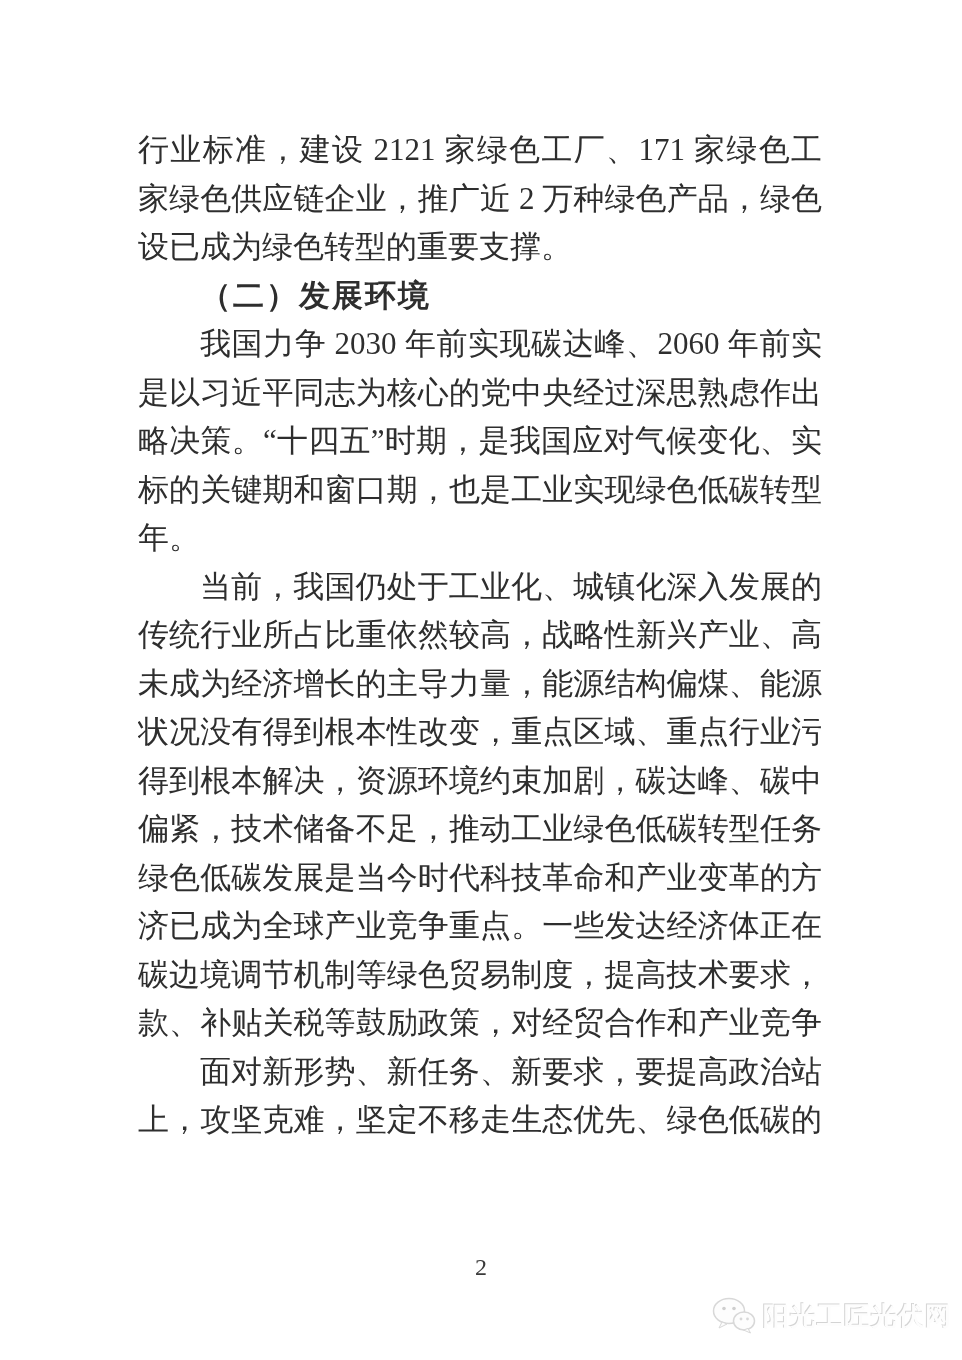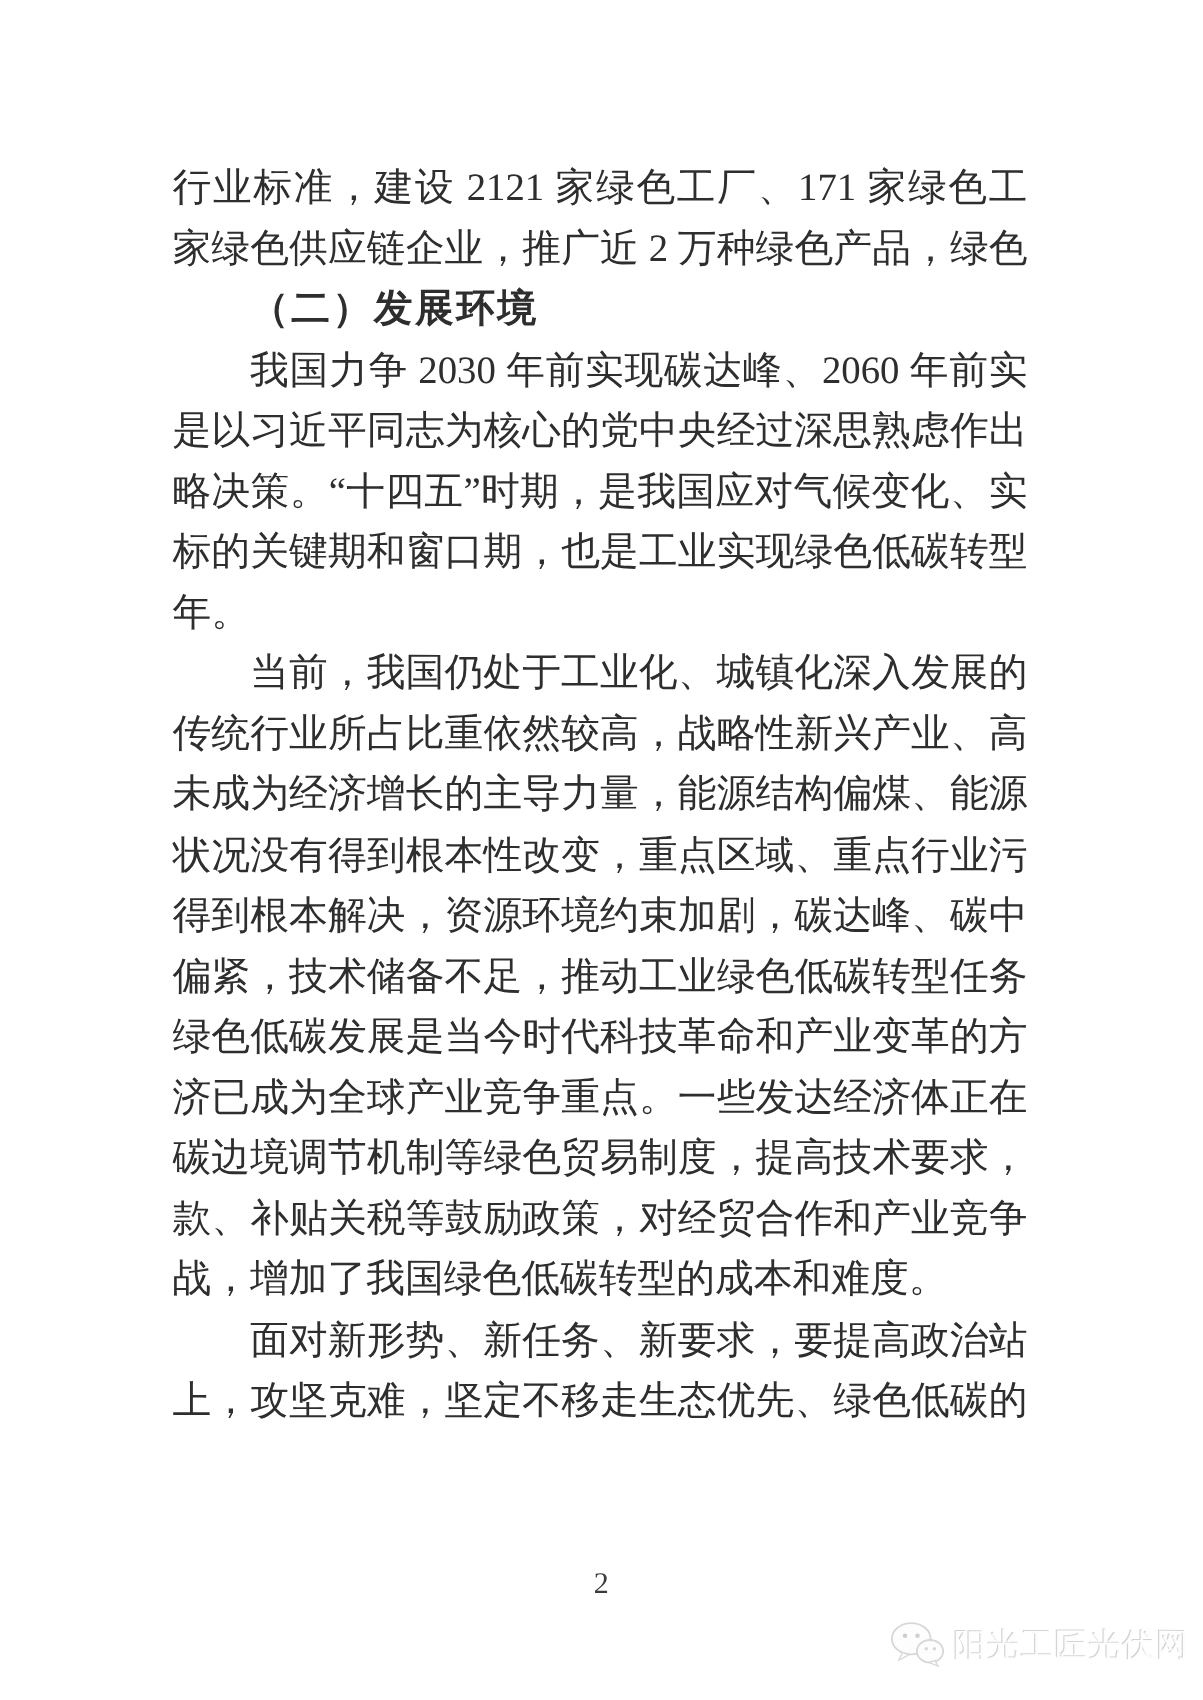--- a/index.html
+++ b/index.html
@@ -54,52 +54,52 @@
     position: absolute;
     left: 712px; top: 1297px;
     display: flex;
     align-items: center;
     gap: 7px;
   }
   .wm-icon { display: inline-block; width: 44px; height: 38px; }
   .wm-label {
     font-family: "Liberation Sans", "DejaVu Sans", sans-serif;
     font-size: 26px;
-    font-weight: normal;
+    font-weight: bold;
     letter-spacing: 1px;
     color: #fdfdfd;
     text-shadow: -1px -1px 0 #d4d4d4, 1px 1px 0 #ffffff;
     white-space: nowrap;
   }
 </style>
 </head>
 <body>
 
 <div class="page">
 
   <main class="body-text">
     <div class="line full">行业标准，建设 2121 家绿色工厂、171 家绿色工业园区、189</div>
     <div class="line full">家绿色供应链企业，推广近 2 万种绿色产品，绿色制造体系建</div>
+    <div class="line endline">设已成为绿色转型的重要支撑。</div>
     <div class="line heading">（二）发展环境</div>
     <div class="line full indent">我国力争 2030 年前实现碳达峰、2060 年前实现碳中和，</div>
     <div class="line full">是以习近平同志为核心的党中央经过深思熟虑作出的重大战</div>
     <div class="line full">略决策。“十四五”时期，是我国应对气候变化、实现碳达峰目</div>
     <div class="line full">标的关键期和窗口期，也是工业实现绿色低碳转型的关键五</div>
     <div class="line endline">年。</div>
     <div class="line full indent">当前，我国仍处于工业化、城镇化深入发展的历史阶段，</div>
     <div class="line full">传统行业所占比重依然较高，战略性新兴产业、高技术产业尚</div>
     <div class="line full">未成为经济增长的主导力量，能源结构偏煤、能源效率偏低的</div>
     <div class="line full">状况没有得到根本性改变，重点区域、重点行业污染问题没有</div>
     <div class="line full">得到根本解决，资源环境约束加剧，碳达峰、碳中和时间窗口</div>
     <div class="line full">偏紧，技术储备不足，推动工业绿色低碳转型任务艰巨。同时，</div>
     <div class="line full">绿色低碳发展是当今时代科技革命和产业变革的方向，绿色经</div>
     <div class="line full">济已成为全球产业竞争重点。一些发达经济体正在谋划或推行</div>
     <div class="line full">碳边境调节机制等绿色贸易制度，提高技术要求，实施优惠贷</div>
     <div class="line full">款、补贴关税等鼓励政策，对经贸合作和产业竞争提出新的挑</div>
-    <div class="line endline">战，增加了我国绿色低碳转型的成本和难度。</div>
     <div class="line full indent">面对新形势、新任务、新要求，要提高政治站位，迎难而</div>
     <div class="line full">上，攻坚克难，坚定不移走生态优先、绿色低碳的高质量发展</div>
   </main>
 
   <div class="page-number">2</div>
 
   <div class="watermark">
     <span class="wm-icon">
       <svg width="44" height="38" viewBox="0 0 44 38" xmlns="http://www.w3.org/2000/svg">
         <ellipse cx="17" cy="14" rx="15.5" ry="12.5" fill="#fdfdfd" stroke="#d8d8d8" stroke-width="1.5"></ellipse>

